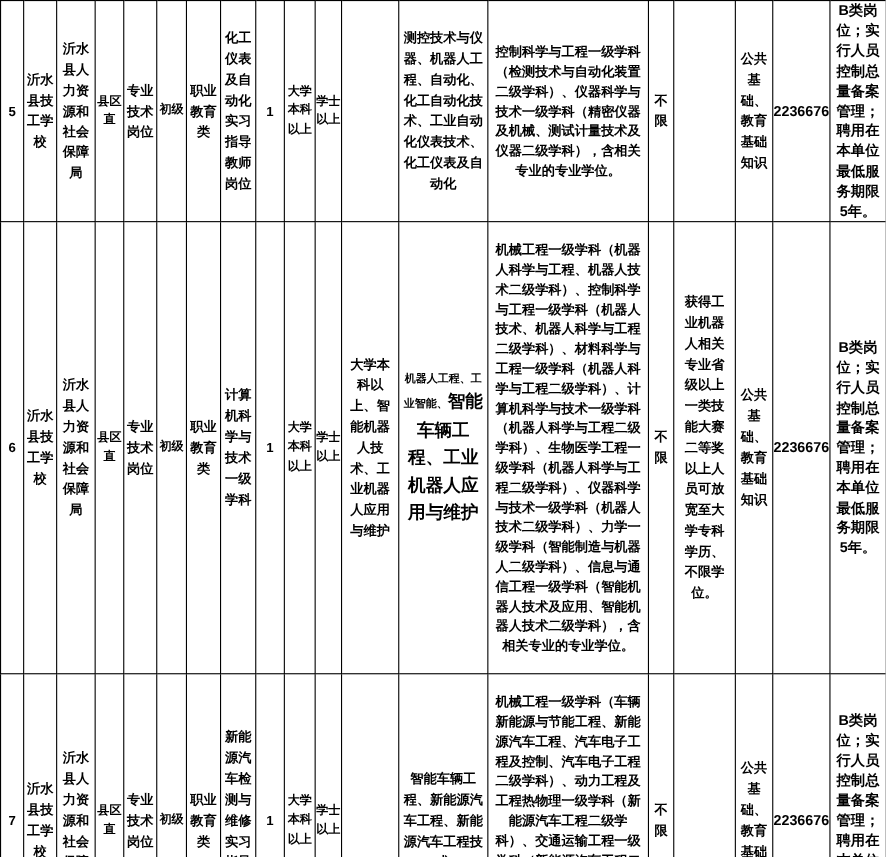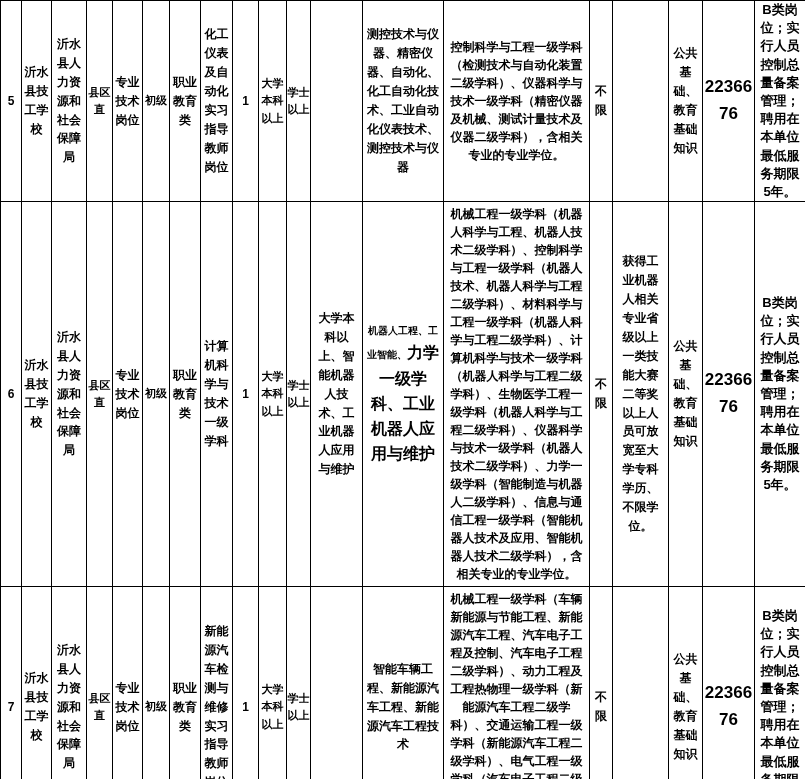--- a/index.html
+++ b/index.html
@@ -17,24 +17,24 @@
     font-size: 12px;
     font-weight: 700;
     line-height: 1.58;
     text-align: center;
     vertical-align: middle;
     padding: 0 2px;
     word-break: break-all;
     overflow: hidden;
   }
   td.narrow { font-size: 11px; padding: 0; }
-  td.c14 { line-height: 1.5; padding: 3px 1px; }
+  td.c14 { line-height: 1.5; padding: 16px 1px; }
   td.c16 { padding: 0 4px; font-family: Liberation Serif, serif; }
   td.c17 { padding: 12px 3px; }
-  td.c18 { font-size: 17px; padding: 0; }
+  td.c18 { font-size: 13px; padding: 0; }
   td.c19 { font-size: 13px; line-height: 1.4; padding: 0 4px; }
   .benke-small { font-size: 10px; }
   .benke-big { font-size: 16px; }
   tr.r5 { height: 200px; }
   tr.r6 { height: 360px; }
   tr.r7 { height: 219px; }
 </style>
 </head>
 <body>
 
@@ -69,21 +69,21 @@
       <td>沂水县人力资源和社会保障局</td>
       <td class="narrow">县区直</td>
       <td>专业技术岗位</td>
       <td class="narrow">初级</td>
       <td>职业教育类</td>
       <td>化工仪表及自动化实习指导教师岗位</td>
       <td>1</td>
       <td class="narrow">大学本科以上</td>
       <td class="narrow">学士以上</td>
       <td></td>
-      <td>测控技术与仪器、精密仪器、自动化、化工自动化技术、工业自动化仪表技术、测控技术与仪器</td>
+      <td>测控技术与仪器、机器人工程、自动化、化工自动化技术、工业自动化仪表技术、化工仪表及自动化</td>
       <td class="c14">控制科学与工程一级学科（检测技术与自动化装置二级学科）、仪器科学与技术一级学科（精密仪器及机械、测试计量技术及仪器二级学科），含相关专业的专业学位。</td>
       <td>不限</td>
       <td class="c16"></td>
       <td class="c17">公共基础、教育基础知识</td>
       <td class="c18">2236676</td>
       <td class="c19">B类岗位；实行人员控制总量备案管理；聘用在本单位最低服务期限5年。</td>
     </tr>
 
     <tr class="r6">
       <td>6</td>
@@ -92,21 +92,21 @@
       <td class="narrow">县区直</td>
       <td>专业技术岗位</td>
       <td class="narrow">初级</td>
       <td>职业教育类</td>
       <td>计算机科学与技术一级学科</td>
       <td>1</td>
       <td class="narrow">大学本科以上</td>
       <td class="narrow">学士以上</td>
       <td>大学本科以上、智能机器人技术、工业机器人应用与维护</td>
       <td>
-        <span class="benke-small">机器人工程、工业智能、</span><span class="benke-big">力学一级学科、工业机器人应用与维护</span>
+        <span class="benke-small">机器人工程、工业智能、</span><span class="benke-big">智能车辆工程、工业机器人应用与维护</span>
       </td>
       <td class="c14">机械工程一级学科（机器人科学与工程、机器人技术二级学科）、控制科学与工程一级学科（机器人技术、机器人科学与工程二级学科）、材料科学与工程一级学科（机器人科学与工程二级学科）、计算机科学与技术一级学科（机器人科学与工程二级学科）、生物医学工程一级学科（机器人科学与工程二级学科）、仪器科学与技术一级学科（机器人技术二级学科）、力学一级学科（智能制造与机器人二级学科）、信息与通信工程一级学科（智能机器人技术及应用、智能机器人技术二级学科），含相关专业的专业学位。</td>
       <td>不限</td>
       <td class="c16">获得工业机器人相关专业省级以上一类技能大赛二等奖以上人员可放宽至大学专科学历、不限学位。</td>
       <td class="c17">公共基础、教育基础知识</td>
       <td class="c18">2236676</td>
       <td class="c19">B类岗位；实行人员控制总量备案管理；聘用在本单位最低服务期限5年。</td>
     </tr>
 
     <tr class="r7">

